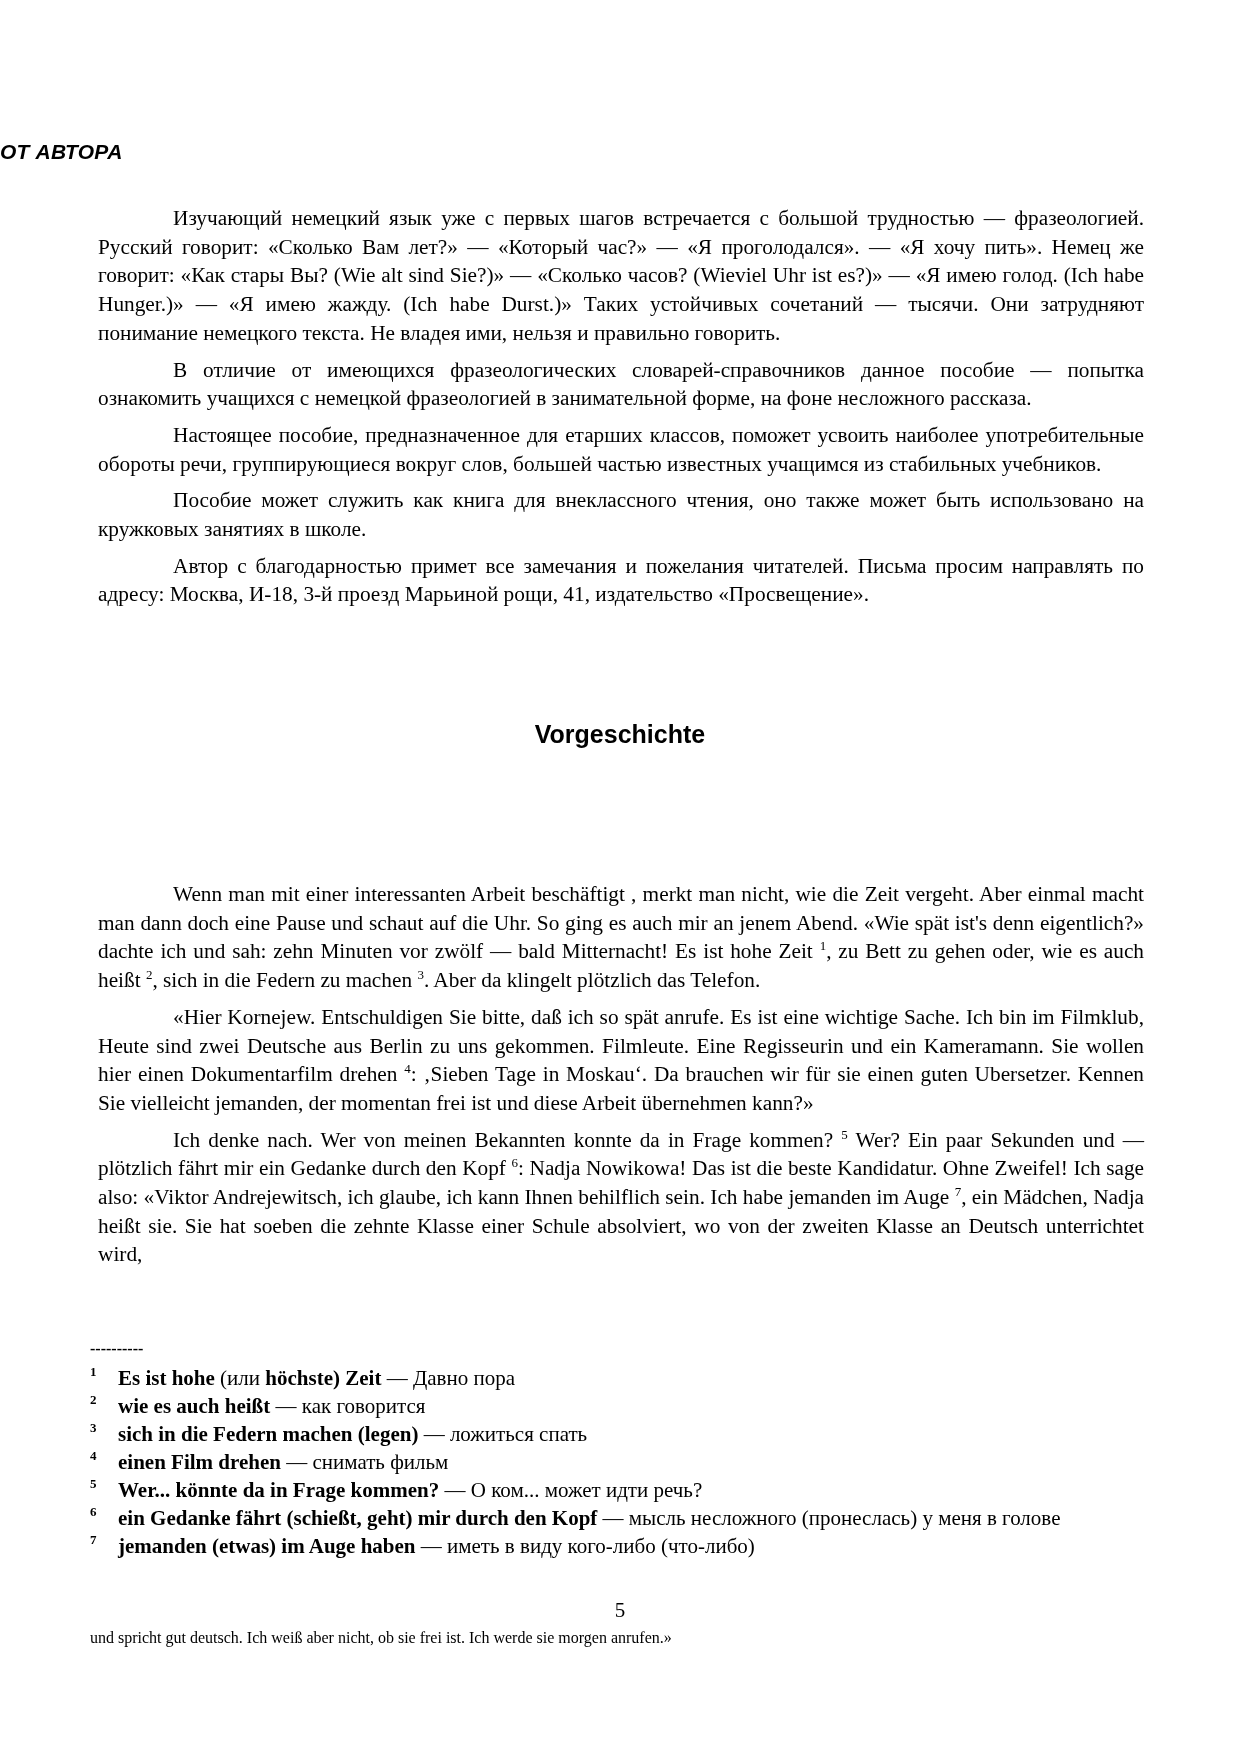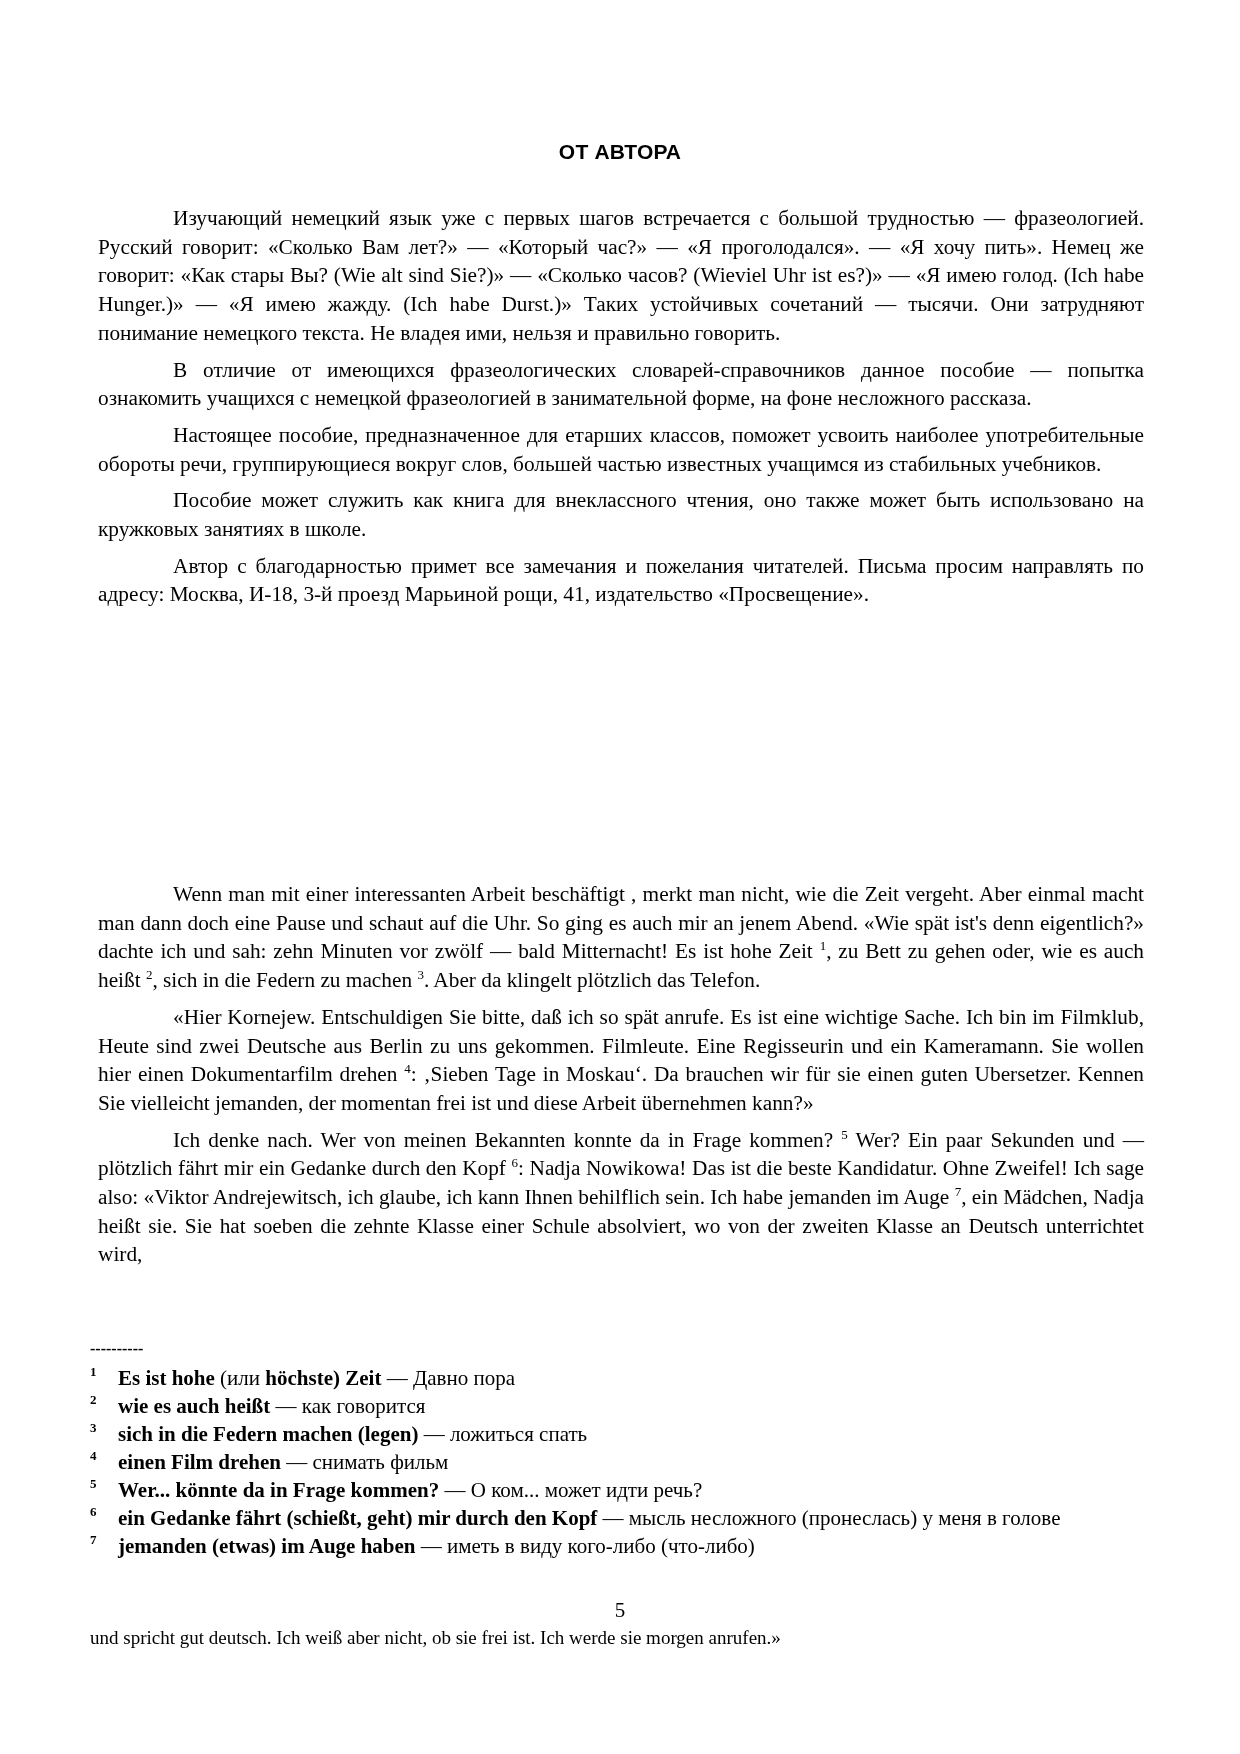--- a/index.html
+++ b/index.html
@@ -2,22 +2,22 @@
 <html><head>
 <meta charset="utf-8">
 <style>
   html, body { margin: 0; padding: 0; background: #ffffff; }
   body { width: 1240px; height: 1754px; position: relative; overflow: hidden; color: #000; }
   .page { position: absolute; left: 0; top: 0; width: 1240px; height: 1754px; background: #fff; }
   .serif { font-family: "Liberation Serif", "DejaVu Serif", serif; }
   .sans { font-family: "Liberation Sans", "DejaVu Sans", sans-serif; }
 
   .title-author {
-    position: absolute; top: 140px; left: 0; width: 1240px; text-align: center;
-    font-size: 21px; font-weight: bold; letter-spacing: 0.2px;
+    position: absolute; top: 140px; left: 0; width: 1240px; text-align: left;
+    font-size: 21px; font-weight: bold; font-style: italic; letter-spacing: 0.2px;
   }
   .block {
     position: absolute; left: 90px; width: 1062px;
     font-size: 21.3px; line-height: 28.7px; text-align: justify;
   }
   .block p { margin: 8px; text-indent: 75px; }
   .intro { top: 196px; }
 
   .title-story {
     position: absolute; top: 720px; left: 0; width: 1240px; text-align: center;
@@ -39,38 +39,39 @@
     font-size: 21px; line-height: 28px;
   }
   .fn-item { position: relative; padding-left: 28px; }
   .fn-num { position: absolute; left: 0; top: -6px; font-size: 13px; font-weight: bold; }
   .fn-term { font-weight: bold; }
   .page-number {
     position: absolute; top: 1598px; left: 0; width: 1240px; text-align: center;
     font-size: 21px;
   }
   .continuation {
-    position: absolute; top: 1624px; left: 90px; width: 1062px; font-size: 19px; line-height: 28.7px;
+    position: absolute; top: 1624px; left: 90px; width: 1062px; font-size: 16px; line-height: 28.7px;
   }
 </style>
 </head>
 <body>
 
 <div class="page">
 
   <div class="title-author sans">ОТ АВТОРА</div>
 
   <div class="block intro serif">
     <p>Изучающий немецкий язык уже с первых шагов встречается с большой трудностью — фразеологией. Русский говорит: «Сколько Вам лет?» — «Который час?» — «Я проголодался». — «Я хочу пить». Немец же говорит: «Как стары Вы? (Wie alt sind Sie?)» — «Сколько часов? (Wieviel Uhr ist es?)» — «Я имею голод. (Ich habe Hunger.)» — «Я имею жажду. (Ich habe Durst.)» Таких устойчивых сочетаний — тысячи. Они затрудняют понимание немецкого текста. Не владея ими, нельзя и правильно говорить.</p>
     <p>В отличие от имеющихся фразеологических словарей-справочников данное пособие — попытка ознакомить учащихся с немецкой фразеологией в занимательной форме, на фоне несложного рассказа.</p>
     <p>Настоящее пособие, предназначенное для етарших классов, поможет усвоить наиболее употребительные обороты речи, группирующиеся вокруг слов, большей частью известных учащимся из стабильных учебников.</p>
     <p>Пособие может служить как книга для внеклассного чтения, оно также может быть использовано на кружковых занятиях в школе.</p>
     <p>Автор с благодарностью примет все замечания и пожелания читателей. Письма просим направлять по адресу: Москва, И-18, 3-й проезд Марьиной рощи, 41, издательство «Просвещение».</p>
   </div>
 
+  <div class="title-story sans">Vorgeschichte</div>
 
 
   <div class="block story serif">
     <p><span>Wenn man mit einer interessanten Arbeit beschäftigt , merkt man nicht, wie die Zeit vergeht. Aber einmal macht man dann doch eine Pause und schaut auf die Uhr. So ging es auch mir an jenem Abend. «Wie spät ist's denn eigentlich?» dachte ich und sah: zehn Minuten vor zwölf — bald Mitternacht! Es ist hohe Zeit </span><sup class="fn">1</sup><span>, zu Bett zu gehen oder, wie es auch heißt </span><sup class="fn">2</sup><span>, sich in die Federn zu machen </span><sup class="fn">3</sup><span>. Aber da klingelt plötzlich das Telefon.</span></p>
     <p><span>«Hier Kornejew. Entschuldigen Sie bitte, daß ich so spät anrufe. Es ist eine wichtige Sache. Ich bin im Filmklub, Heute sind zwei Deutsche aus Berlin zu uns gekommen. Filmleute. Eine Regisseurin und ein Kameramann. Sie wollen hier einen Dokumentarfilm drehen </span><sup class="fn">4</sup><span>: ‚Sieben Tage in Moskau‘. Da brauchen wir für sie einen guten Ubersetzer. Kennen Sie vielleicht jemanden, der momentan frei ist und diese Arbeit übernehmen kann?»</span></p>
     <p><span>Ich denke nach. Wer von meinen Bekannten konnte da in Frage kommen? </span><sup class="fn">5</sup><span> Wer? Ein paar Sekunden und — plötzlich fährt mir ein Gedanke durch den Kopf </span><sup class="fn">6</sup><span>: Nadja Nowikowa! Das ist die beste Kandidatur. Ohne Zweifel! Ich sage also: «Viktor Andrejewitsch, ich glaube, ich kann Ihnen behilflich sein. Ich habe jemanden im Auge </span><sup class="fn">7</sup><span>, ein Mädchen, Nadja heißt sie. Sie hat soeben die zehnte Klasse einer Schule absolviert, wo von der zweiten Klasse an Deutsch unterrichtet wird,</span></p>
   </div>
 
   <div class="separator serif">----------</div>
 

